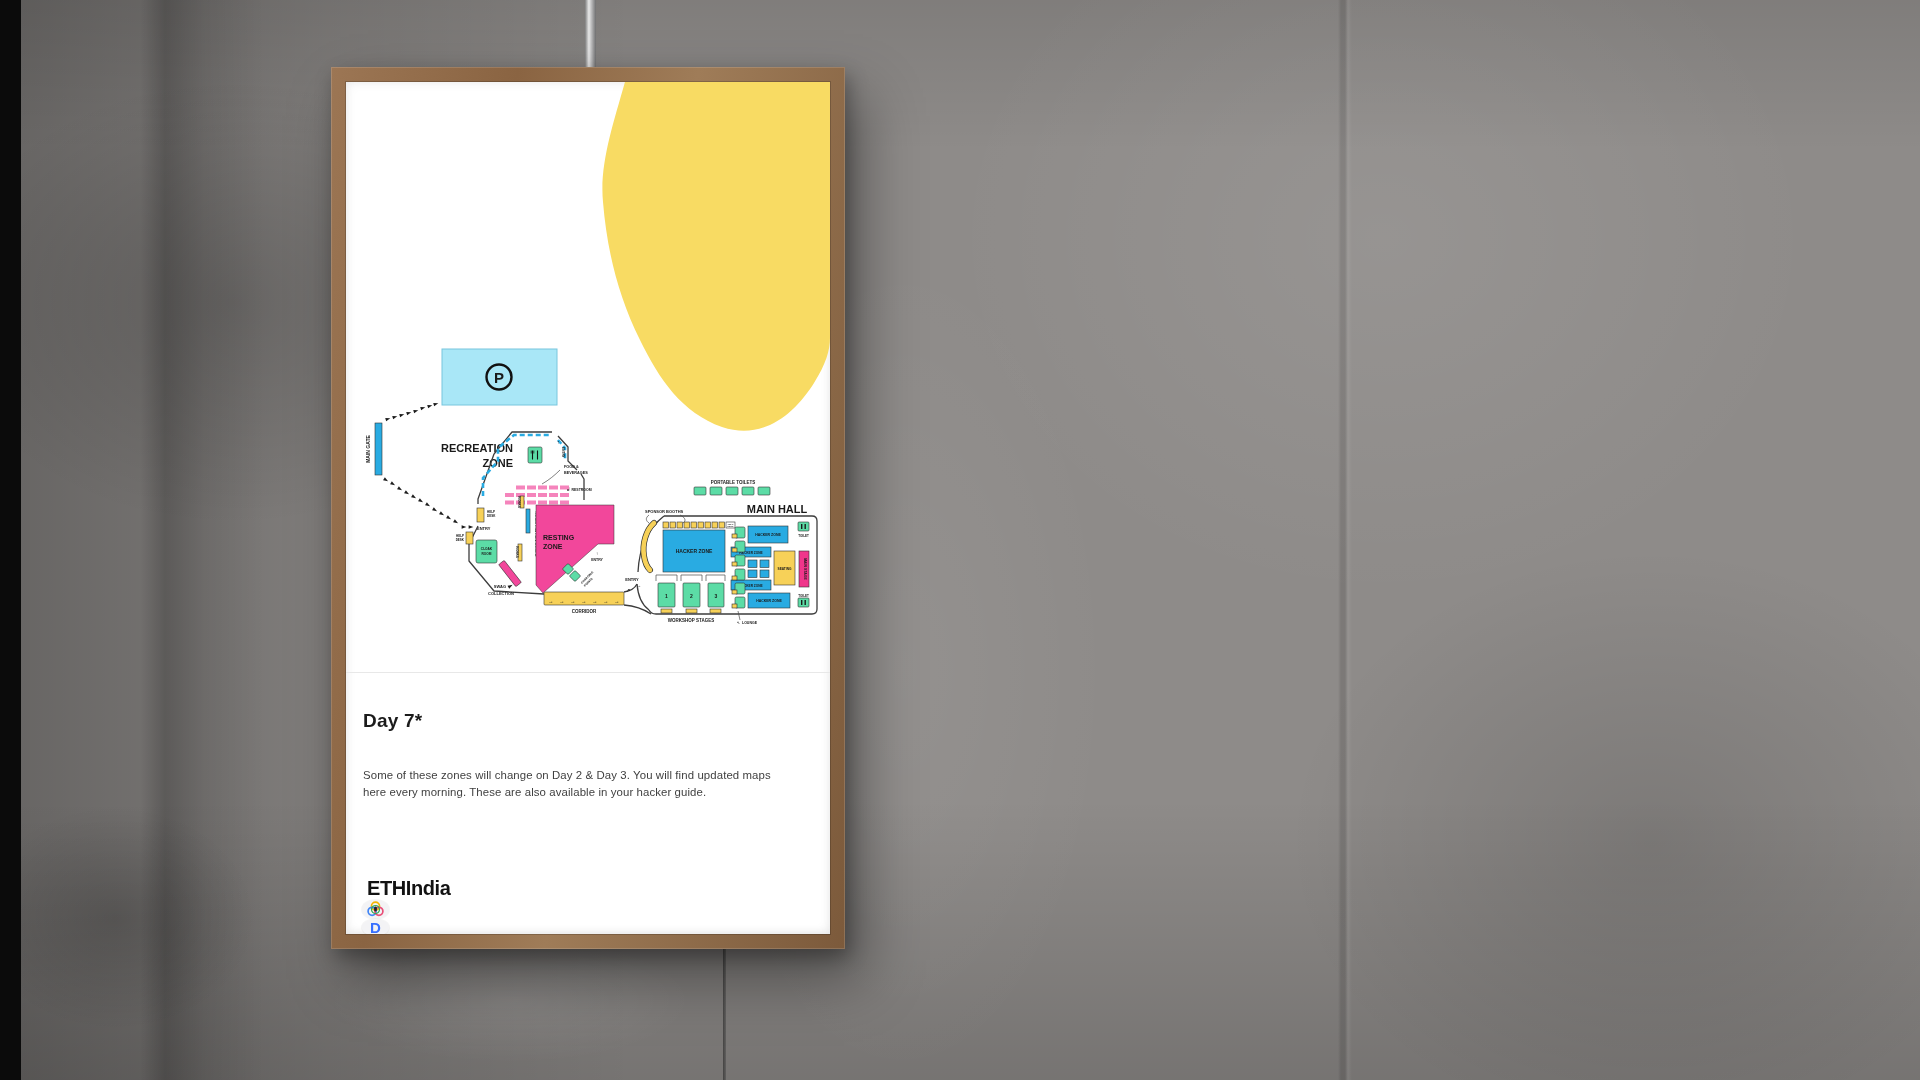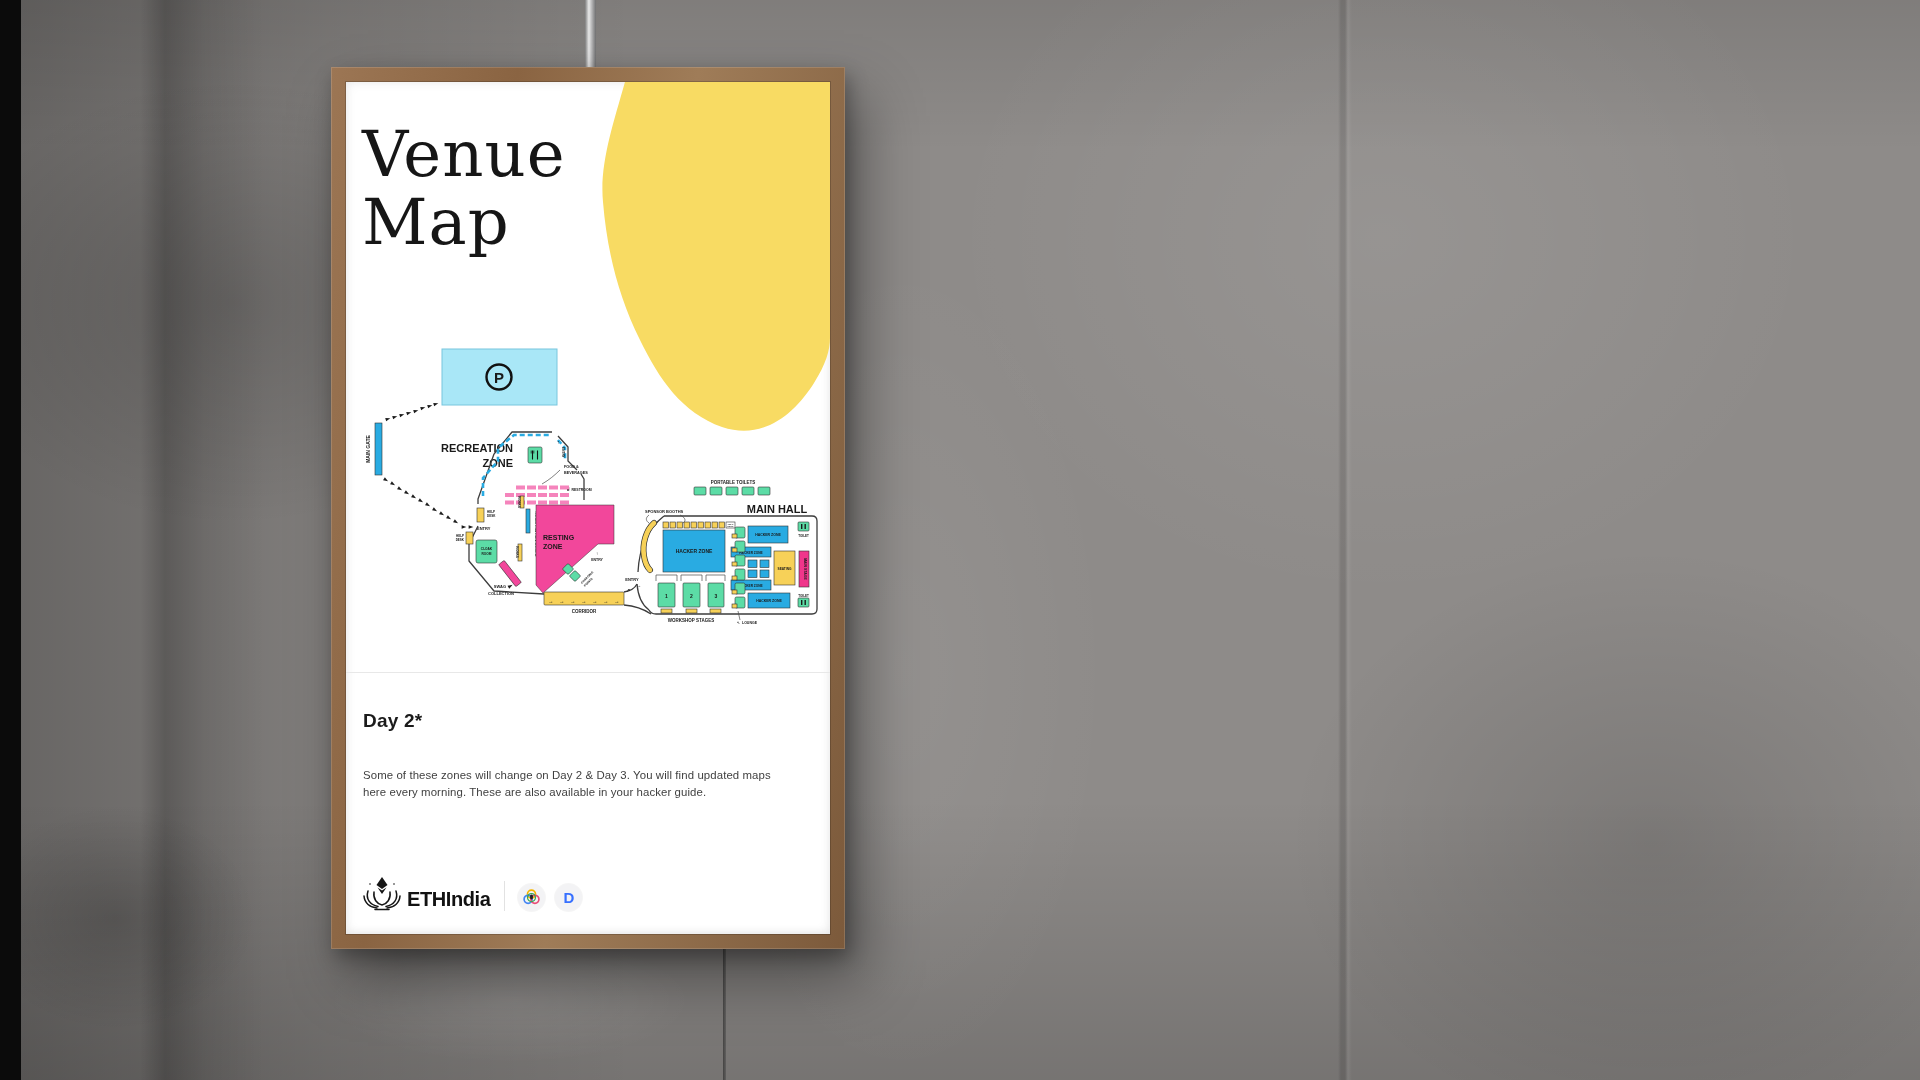--- a/index.html
+++ b/index.html
@@ -39,21 +39,21 @@
   .blob-svg{position:absolute;top:0;left:0;}
   .title{
     position:absolute;left:16px;top:38px;
     font-family:"DejaVu Serif", serif;font-weight:500;color:#161616;
     font-size:64px;line-height:68px;letter-spacing:1px;
   }
   .map-svg{position:absolute;left:0;top:262px;}
   .divider{position:absolute;left:0;top:590px;width:484px;height:1px;background:#e8e8e8;}
   .day-heading{position:absolute;left:17px;top:628px;font-size:19px;font-weight:bold;color:#1b1b1b;letter-spacing:.2px;}
   .day-note{position:absolute;left:17px;top:666px;font-size:11.4px;line-height:16.5px;color:#3f3f3f;letter-spacing:.1px;margin-top:19px;}
-  .logo-row{position:absolute;left:16px;top:795px;height:34px;display:flex;align-items:flex-end;}
+  .logo-row{position:absolute;left:16px;top:795px;height:34px;display:flex;align-items:flex-start;flex-direction:column;}
   .brand-text{font-size:20px;font-weight:bold;color:#121212;letter-spacing:-.4px;margin-left:5px;}
   .logo-divider{width:1px;height:30px;background:#e2e2e2;margin:0 13px 0 14px;}
   .badge{width:27px;height:27px;border-radius:50%;background:#f3f3f5;display:flex;align-items:center;justify-content:center;margin-right:10px;box-shadow:0 0 0 1px rgba(0,0,0,.04);}
   .badge-d{font-size:15px;font-weight:bold;color:#3770FF;font-family:"Liberation Sans",sans-serif;}
   
   .map-svg text{font-family:"Liberation Sans",sans-serif;font-weight:bold;fill:#1a1a1a;}
   .t30{font-size:3px;}  .t32{font-size:3.2px;} .t35{font-size:3.5px;} .t38{font-size:3.8px;}
   .t40{font-size:4px;}  .t45{font-size:4.5px;} .t50{font-size:5px;}  .t55{font-size:5.5px;}
   .t70{font-size:7px;}  .t110{font-size:11px;} .t150{font-size:15px;}
   .f-blue{fill:#29ABE2;} .f-pink{fill:#F2479B;} .f-lpink{fill:#F584BC;}
@@ -70,24 +70,20 @@
 <div class="hang-rod"></div>
 <div class="hang-cable"></div>
 
 <div class="frame">
   <div class="poster">
 
     <svg class="blob-svg" width="484" height="400" viewBox="0 0 484 400">
       <path d="M283,-15 C270,35 253,78 257,120 C261,168 272,214 294,258 C313,297 336,331 376,345 C418,359 449,331 468,301 C480,282 484,268 484,256 L484,-15 Z" fill="#F8DB63"></path>
     </svg>
 
-    <div class="title">
-      <div>Venue</div>
-      <div>Map</div>
-    </div>
 
     <svg class="map-svg" width="484" height="300" viewBox="0 0 484 300">
       <defs>
         <path id="fs" d="M-2.4,-1.7 L2.4,0 L-2.4,1.7 Z"></path>
       </defs>
 
       <g>
         <rect x="96" y="5" width="115" height="56" class="f-cyan" stroke="#79c6dd" stroke-width="1"></rect>
         <circle cx="153" cy="33" r="12.5" fill="none" stroke="#111" stroke-width="2.4"></circle>
         <text x="153" y="38.5" text-anchor="middle" class="t150">P</text>
@@ -380,21 +376,21 @@
           <rect x="315" y="265" width="11" height="4" class="f-yellow s"></rect>
           <rect x="340" y="265" width="11" height="4" class="f-yellow s"></rect>
           <rect x="364" y="265" width="11" height="4" class="f-yellow s"></rect>
           <text x="345" y="278" text-anchor="middle" class="t45">WORKSHOP STAGES</text>
         </g>
       </g>
     </svg>
 
     <div class="divider"></div>
 
-    <div class="day-heading">Day 2*</div>
+    <div class="day-heading">Day 7*</div>
     <div class="day-note">
       <div>Some of these zones will change on Day 2 &amp; Day 3. You will find updated maps</div>
       <div>here every morning. These are also available in your hacker guide.</div>
     </div>
 
     <div class="logo-row">
       <svg width="40" height="34" viewBox="0 0 40 34">
         <path d="M20,0 L25.5,8 L20,12 L14.5,8 Z" fill="#151515"></path>
         <path d="M15.5,10.5 L20,17 L24.5,10.5 L20,13.5 Z" fill="#151515"></path>
         <g stroke="#151515" stroke-width="1.5" fill="none" stroke-linecap="round">

